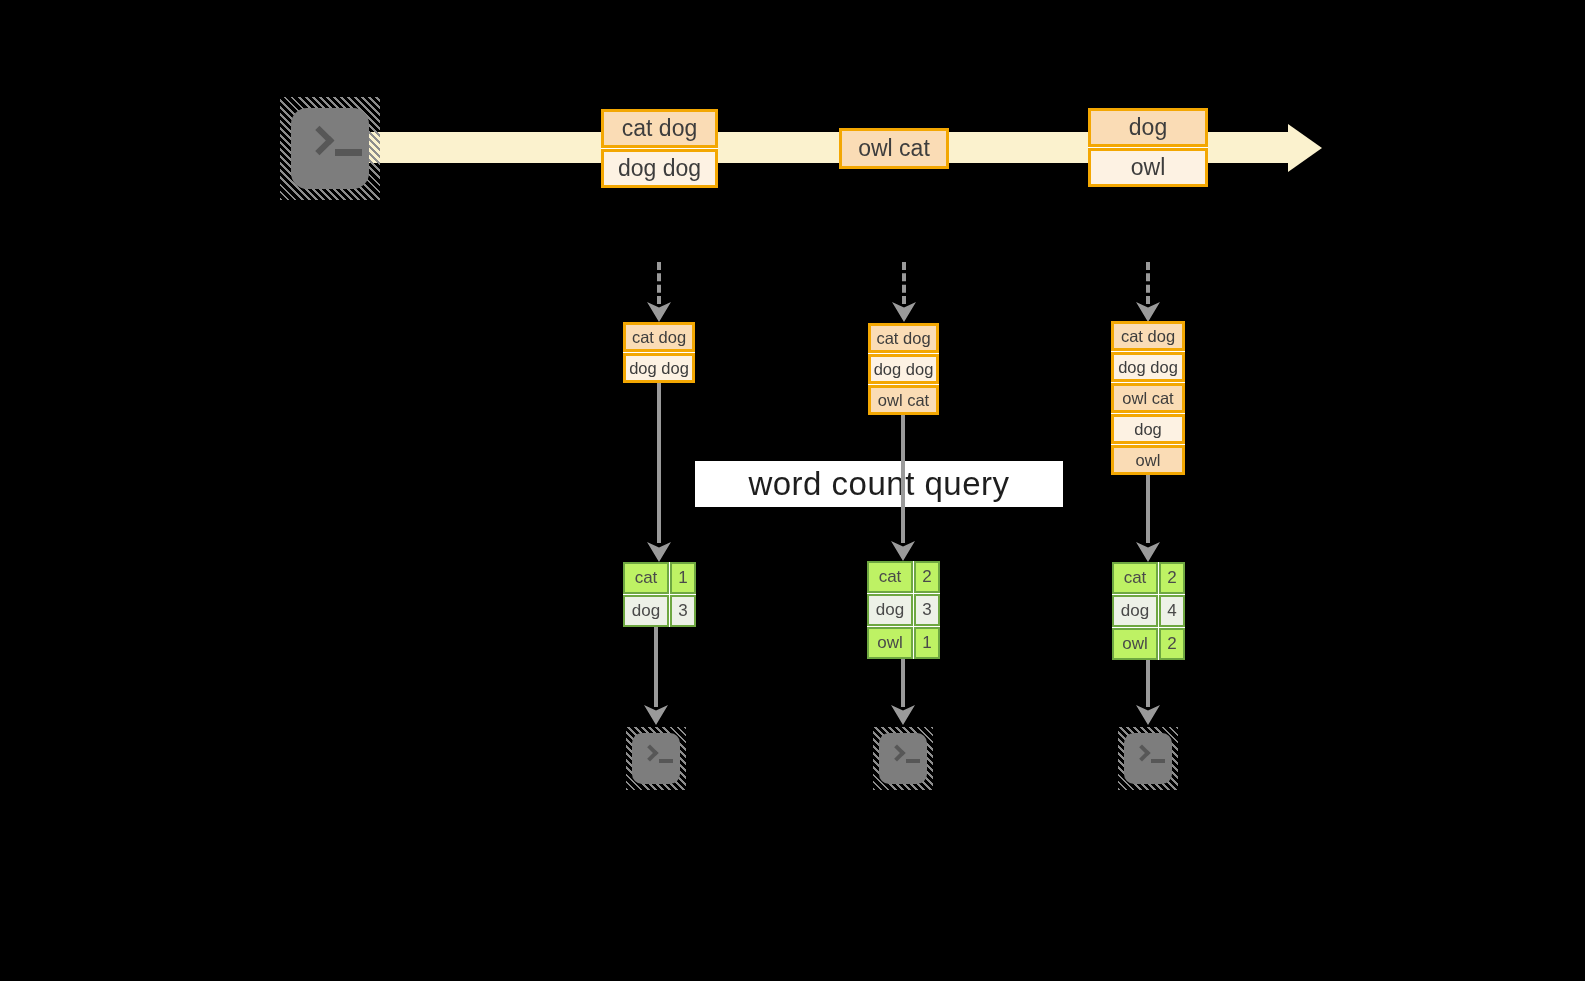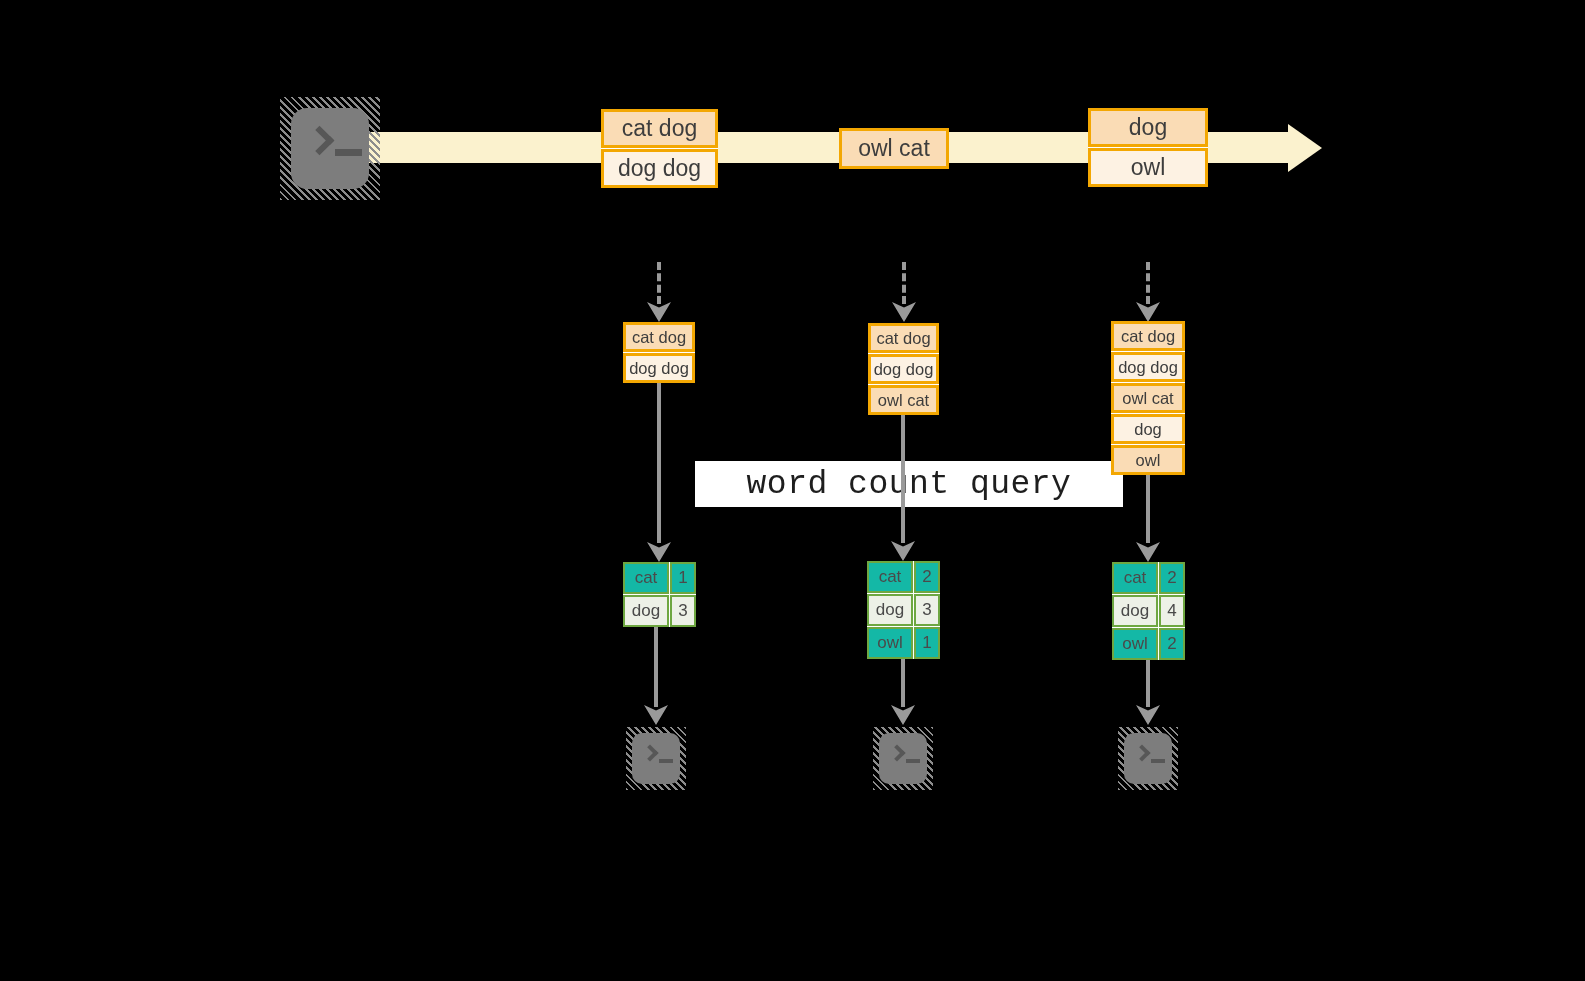--- a/index.html
+++ b/index.html
@@ -38,33 +38,33 @@
   .batch .rec{height:39px;font-size:23px;}
   .batch2 .rec{height:41px;background:#FADCB5;}
   .microlist .rec{height:30px;font-size:16.5px;}
 
   
   .count-table{position:absolute;display:grid;grid-template-columns:46px 26px;
                gap:1px;background:#fff;z-index:4;}
   .count-table .cell{box-sizing:border-box;border:2px solid #6EA741;height:32px;
                      display:flex;align-items:center;justify-content:center;
                      font-size:17px;color:#4a4a4a;}
-  .count-table .r-odd{background:#14b8a6;}
+  .count-table .r-odd{background:#bef264;}
   .count-table .r-even{background:#EDF1E7;}
 
   
   .vdash{position:absolute;width:0;border-left:4px dashed #9a9a9a;z-index:3;}
   .vline{position:absolute;width:4px;background:#9a9a9a;z-index:3;}
   .head-down{position:absolute;width:24px;height:20px;background:#9a9a9a;
              clip-path:polygon(0 0,50% 28%,100% 0,50% 100%);z-index:3;}
 
   
-  .band{position:absolute;left:695px;top:461px;width:428px;height:46px;
+  .band{position:absolute;left:695px;top:461px;width:368px;height:46px;
         background:#ffffff;z-index:2;display:flex;align-items:center;
-        justify-content:center;font-family:Liberation Mono, monospace;}
+        justify-content:center;}
   .band span{font-size:33px;font-weight:300;color:#1e1e1e;letter-spacing:0.5px;}
 </style>
 </head>
 <body>
 
 <div class="stage">
 
   <div class="stream-shaft"></div>
   <div class="stream-head"></div>
 

